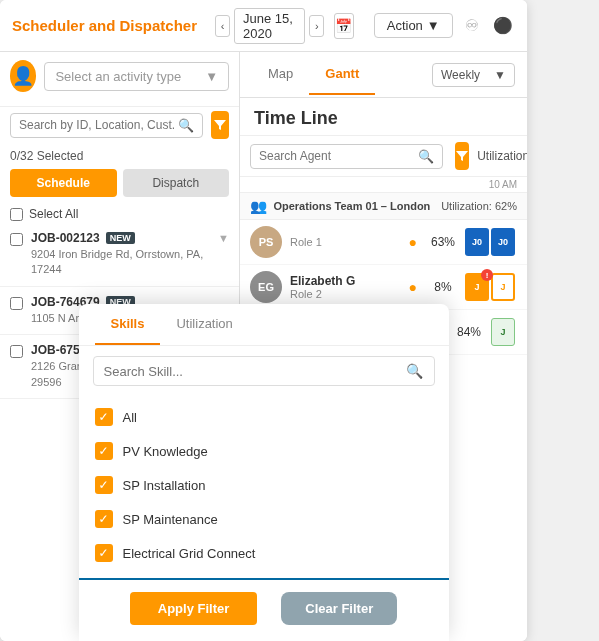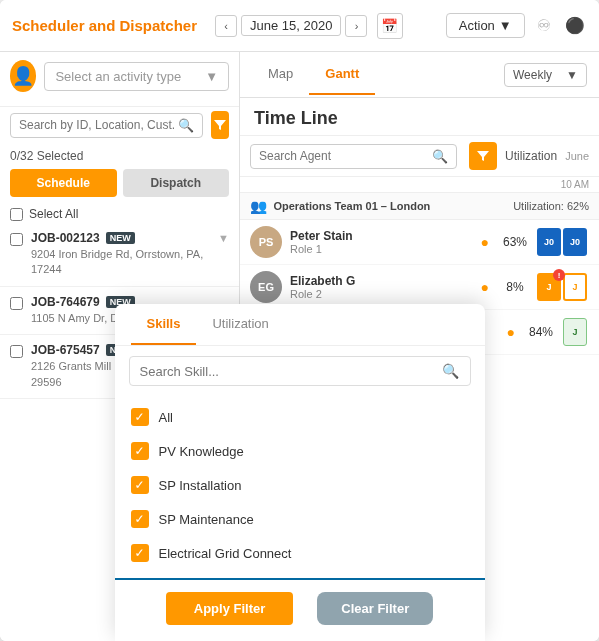--- a/index.html
+++ b/index.html
@@ -7,21 +7,21 @@
       font-family: -apple-system, BlinkMacSystemFont, 'Segoe UI', sans-serif;
       background: #f0f0f0;
       width: 599px;
       height: 641px;
       overflow: hidden;
       position: relative;
     }
 
     
     .app-window {
-      width: 599px;
+      width: 527px;
       height: 641px;
       background: #fff;
       border-radius: 6px;
       overflow: hidden;
       box-shadow: 0 2px 12px rgba(0,0,0,0.15);
       position: relative;
     }
 
     
     .header {
@@ -156,21 +156,21 @@
       font-weight: 600;
       cursor: pointer;
       flex: 1;
     }
     .btn-dispatch {
       background: #e0e0e0;
       color: #555;
       border: none; border-radius: 4px;
       padding: 7px 14px;
       font-size: 12px;
-      font-weight: 700;
+      font-weight: 400;
       cursor: pointer;
       flex: 1;
     }
     .select-all-row {
       display: flex; align-items: center;
       padding: 4px 10px 2px;
       gap: 6px;
       font-size: 12px; color: #444;
     }
     .job-list { overflow-y: auto; flex: 1; }
@@ -543,21 +543,20 @@
           <span class="team-name">Operations Team 01 – London</span>
           <span class="util-badge">Utilization: 62%</span>
         </div>
 
         <div id="agent-rows">
             <div class="agent-row">
       <div class="agent-avatar" style="background:#c8a882;">
         <div style="width:100%;height:100%;display:flex;align-items:center;justify-content:center;color:#fff;font-size:11px;font-weight:700;">PS</div>
       </div>
       <div class="agent-details">
-        <div class="agent-name">Peter Stain</div>
         <div class="agent-role">Role 1</div>
       </div>
       <span class="agent-location-icon">●</span>
       <span class="agent-util">63%</span>
       <div class="gantt-bar-area">
 
         <div class="gantt-bar" style="background:#1565c0;">J0</div>
         <div class="gantt-bar" style="background:#1565c0;">J0</div>
 
       </div>

